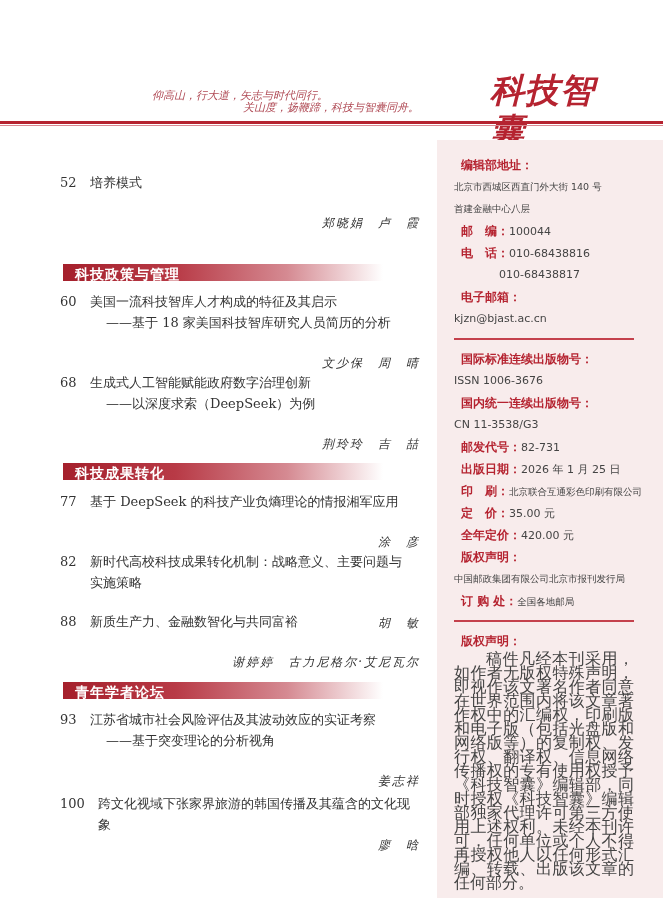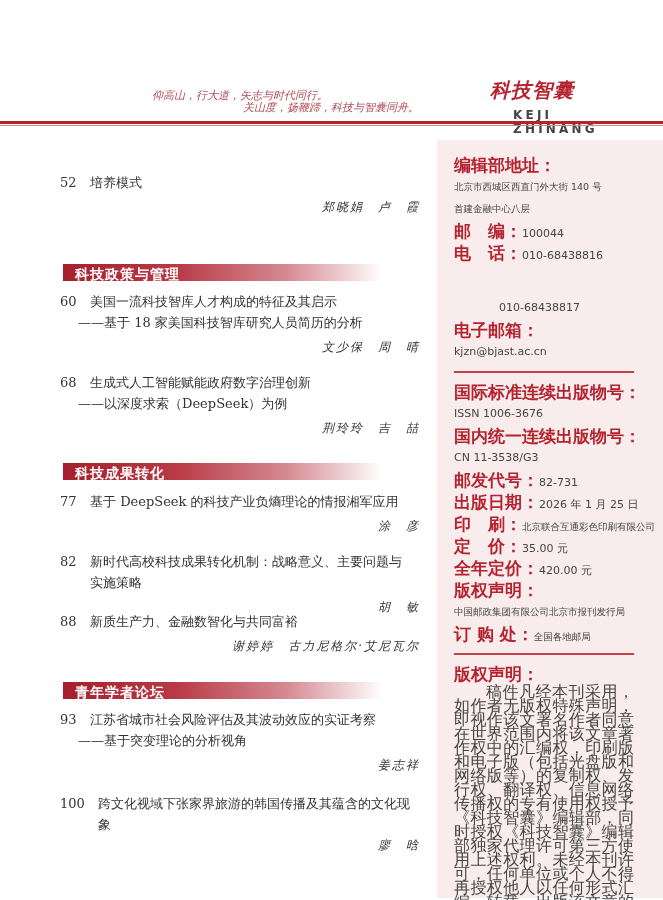--- a/index.html
+++ b/index.html
@@ -4,44 +4,44 @@
 <style>
   * { margin:0; padding:0; box-sizing:border-box; }
   html, body { width:663px; height:900px; background:#ffffff; overflow:hidden; }
   body { position:relative; font-family:"DejaVu Serif", "Liberation Serif", serif; color:#333; }
 
   .header { position:absolute; left:0; top:0; width:663px; height:125px; }
   .slogan { position:absolute; font-family:"DejaVu Sans","Liberation Sans",sans-serif; font-style:italic; font-size:11px; color:#b04a55; white-space:nowrap; }
   .slogan.l1 { left:152px; top:88px; }
   .slogan.l2 { left:243px; top:100px; }
   .logo { position:absolute; left:490px; top:70px; width:130px; }
-  .logo-cn { font-family:"DejaVu Serif","Liberation Serif",serif; font-size:20px; color:#b52330; font-style:italic; letter-spacing:1px; line-height:40px; font-weight:bold; }
+  .logo-cn { font-family:"DejaVu Serif","Liberation Serif",serif; font-size:34px; color:#b52330; font-style:italic; letter-spacing:1px; line-height:40px; font-weight:bold; }
   .logo-en { font-family:"DejaVu Sans","Liberation Sans",sans-serif; font-size:12px; color:#444; letter-spacing:3.2px; margin-left:23px; margin-top:-2px; font-weight:bold; }
   .rule-top { position:absolute; left:0; top:121px; width:663px; height:3px; background:#b52330; }
   .rule-top2 { position:absolute; left:0; top:125px; width:663px; height:1px; background:#d88a92; }
 
   .toc { position:absolute; left:0; top:0; width:430px; height:900px; }
   .entry { position:absolute; left:60px; width:360px; font-size:13px; line-height:21px; color:#333; }
   .entry .num { position:absolute; left:0; top:0; }
   .entry .title { margin-left:30px; display:block; }
-  .entry .sub { margin-left:18px; display:block; }
-  .entry .authors { display:block; text-align:right; font-size:12px; font-style:italic; color:#333; letter-spacing:2px; margin-top:4px; }
+  .entry .sub { margin-left:46px; display:block; }
+  .entry .authors { display:block; text-align:right; font-size:12px; font-style:italic; color:#333; letter-spacing:2px; margin-top:20px; }
   .entry.wide .title { margin-left:38px; }
 
   .section { position:absolute; left:63px; width:320px; height:17px;
     background:linear-gradient(to right, #a5202c 0%, #b83a46 35%, #d58a92 70%, #ffffff 100%); }
   .section span { font-family:"DejaVu Sans","Liberation Sans",sans-serif; font-weight:bold; font-size:14px; color:#fff; line-height:17px; padding-left:12px; letter-spacing:1px; }
 
   .panel { position:absolute; left:437px; top:140px; width:226px; height:758px; background:#f8ecec; padding:14px 0 0 17px; font-family:"DejaVu Sans","Liberation Sans",sans-serif; font-size:10px; color:#444; }
   .panel .row { height:22px; line-height:22px; white-space:nowrap; }
-  .panel .lbl { color:#b52330; font-weight:bold; font-size:17px; }
+  .panel .lbl { color:#b52330; font-weight:bold; font-size:12px;margin-left:7px; }
   .panel .hr { width:180px; height:2px; background:#c4414c; margin:8px 0 8px 0; }
   .panel .val { font-size:11px; }
   .panel .small { font-size:9.5px; }
-  .panel .indent { padding-left:45px;margin-top:33px; }
+  .panel .indent { padding-left:45px; }
   .copyright { font-size:16px; line-height:14px; width:180px; text-align:justify; color:#444; }
   .copyright p { text-indent:2em; }
 </style>
 </head>
 <body>
 
 <div class="header">
   <div class="slogan l1">仰高山，行大道，矢志与时代同行。</div>
   <div class="slogan l2">关山度，扬鞭蹄，科技与智囊同舟。</div>
   <div class="logo">

